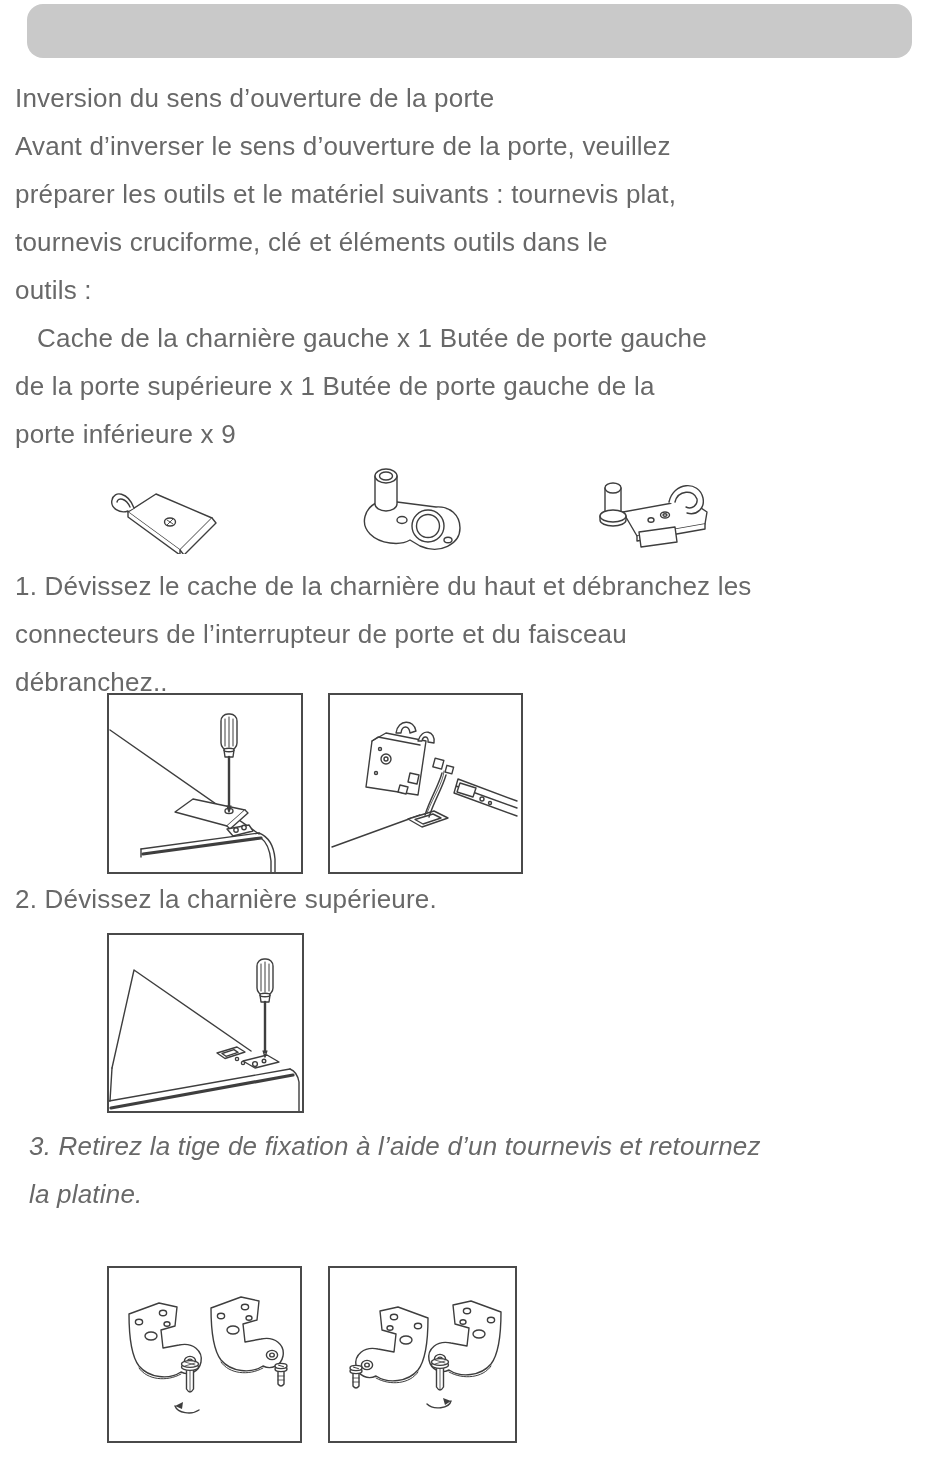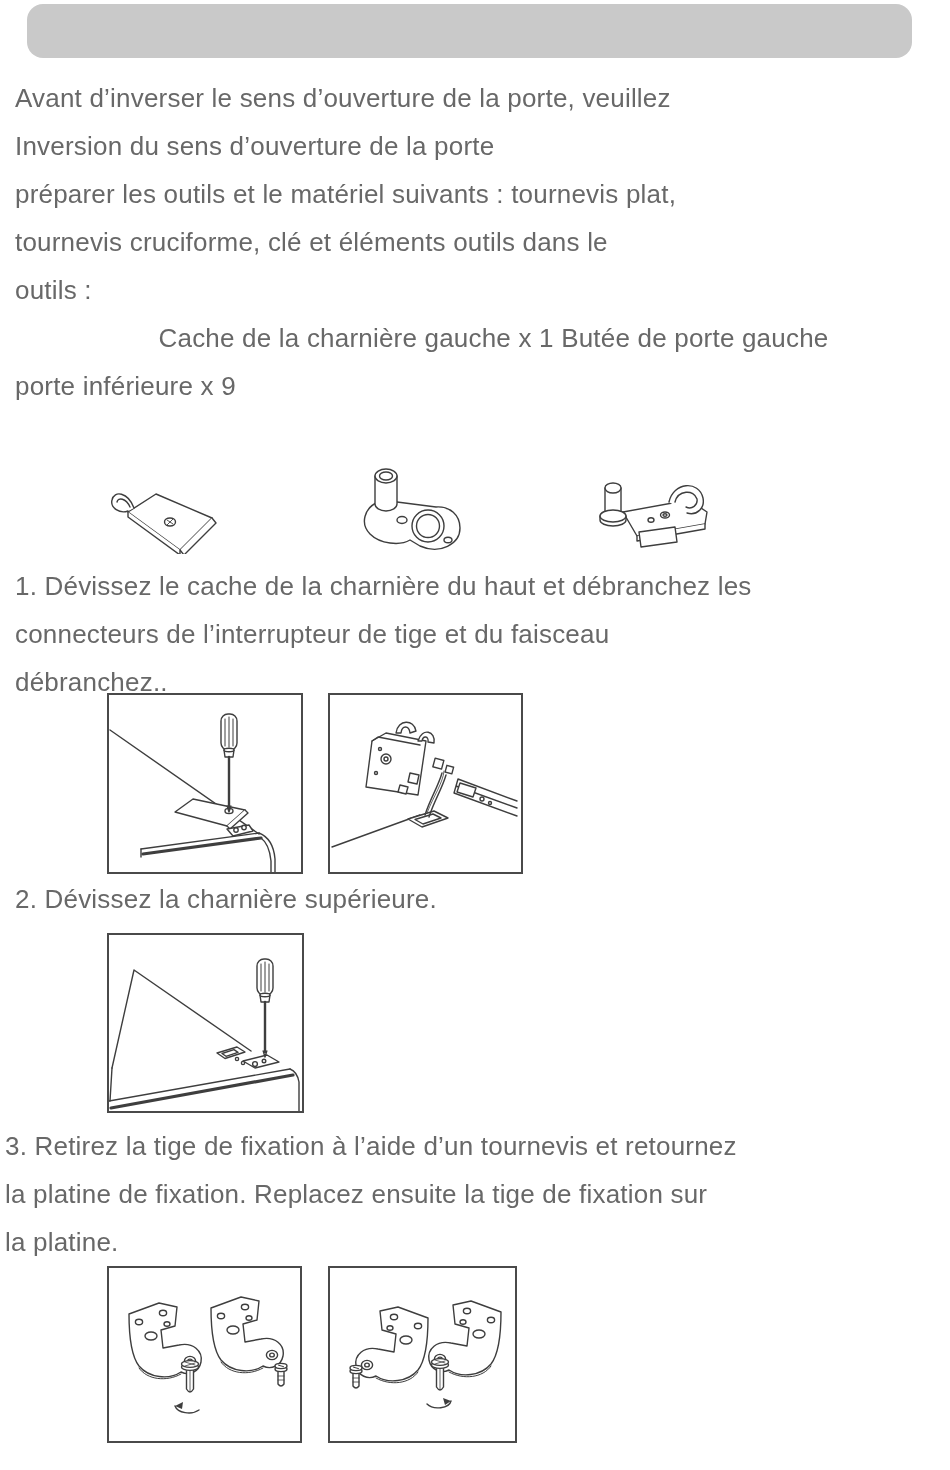--- a/index.html
+++ b/index.html
@@ -11,22 +11,22 @@
   .abs{position:absolute;}
   .header-bar{
     left:27px;top:4px;width:885px;height:54px;border-radius:16px;
     background:#c9c9c9;
   }
   .textblock{left:0;width:950px;}
   .textblock .ln{
     display:block;height:48px;line-height:48px;font-size:26px;
     letter-spacing:.2px;padding-left:15px;white-space:pre;color:#686868;
   }
-  .indent-first .ln:first-child{padding-left:37px;text-align:center;}
-  .step3block .ln{padding-left:5px;}
+  .indent-first .ln:first-child{padding-left:37px;}
+  .step3block .ln{padding-left:29px;font-style:italic;}
   .figbox{
     position:absolute;border:2px solid #4a4a4a;background:#fff;box-sizing:border-box;
   }
   .figbox svg{display:block;width:100%;height:100%;}
   svg .sk{stroke:#3e3e3e;stroke-width:1.4;fill:none;stroke-linecap:round;stroke-linejoin:round;}
   svg .skw{stroke:#3e3e3e;fill:#ffffff;stroke-width:1.4;stroke-linecap:round;stroke-linejoin:round;}
 </style>
 </head>
 <body>
 
@@ -66,29 +66,30 @@
       <ellipse class="skw" cx="0" cy="3" rx="6" ry="2.6"></ellipse>
       <ellipse class="skw" cx="0" cy="0" rx="6" ry="2.6"></ellipse>
       <path class="sk" style="stroke-width:1" d="M-2.5,-0.8 l5,1.4"></path>
     </g>
   </defs>
 </svg>
 
 <div class="abs header-bar"></div>
 
 <div class="abs textblock" style="top:74px">
+  <span class="ln">Inversion du sens d’ouverture de la porte</span>
   <span class="ln">Avant d’inverser le sens d’ouverture de la porte, veuillez</span>
-  <span class="ln">Inversion du sens d’ouverture de la porte</span>
   <span class="ln">préparer les outils et le matériel suivants : tournevis plat,</span>
   <span class="ln">tournevis cruciforme, clé et éléments outils dans le</span>
   <span class="ln">outils :</span>
 </div>
 
 <div class="abs textblock indent-first" style="top:314px">
   <span class="ln">Cache de la charnière gauche x 1 Butée de porte gauche</span>
+  <span class="ln">de la porte supérieure x 1 Butée de porte gauche de la</span>
   <span class="ln">porte inférieure x 9</span>
 </div>
 
 <svg class="abs" style="left:100px;top:466px" width="120" height="88" viewBox="0 0 120 88">
   <path class="skw" d="M28,46 L56,28 L112,52 L80,84 Z"></path>
   <path class="skw" d="M112,52 L116,57 L84,89 L80,84"></path>
   <path class="skw" d="M28,46 L28,51 L80,89 L80,84"></path>
   <path class="skw" d="M34,42 C28,26 14,24 12,34 C10,42 20,48 28,45"></path>
   <path class="sk" d="M30,41 C26,32 18,31 17,36"></path>
   <ellipse class="skw" cx="70" cy="56" rx="5.5" ry="4"></ellipse>
@@ -116,21 +117,21 @@
   <ellipse class="skw" cx="72" cy="49" rx="4.5" ry="3"></ellipse>
   <ellipse class="skw" cx="72" cy="49" rx="2" ry="1.3"></ellipse>
   <path class="skw" d="M12,22 L12,48 M28,22 L28,48"></path>
   <path class="skw" d="M7,50 v4 a13,6 0 0 0 26,0 v-4"></path>
   <ellipse class="skw" cx="20" cy="50" rx="13" ry="6"></ellipse>
   <ellipse class="skw" cx="20" cy="22" rx="8" ry="5"></ellipse>
 </svg>
 
 <div class="abs textblock" style="top:562px">
   <span class="ln">1. Dévissez le cache de la charnière du haut et débranchez les</span>
-  <span class="ln">connecteurs de l’interrupteur de tige et du faisceau</span>
+  <span class="ln">connecteurs de l’interrupteur de porte et du faisceau</span>
   <span class="ln">débranchez..</span>
 </div>
 
 <div class="figbox" style="left:107px;top:693px;width:196px;height:181px">
   <svg viewBox="0 0 192 177">
     <line class="sk" x1="1" y1="35" x2="150" y2="139"></line>
     <path class="sk" d="M32,154 L150,138"></path>
     <path class="sk" style="stroke-width:3.2" d="M34,159 L152,143"></path>
     <path class="sk" d="M150,138 C160,142 165,152 166,164 L166,177"></path>
     <path class="sk" d="M152,143 C159,148 161,156 162,166 L162,177"></path>
@@ -189,21 +190,20 @@
     <circle class="skw" cx="134" cy="128" r="1.6"></circle>
     <path class="skw" d="M134,126 l24,-6 l12,7 l-24,6 z"></path>
     <circle class="skw" cx="146" cy="129" r="2.4"></circle>
     <circle class="skw" cx="155" cy="126" r="1.8"></circle>
     <use href="#sym-screwdriver" transform="translate(156,122)"></use>
   </svg>
 </div>
 
 <div class="abs textblock step3block" style="top:1122px">
   <span class="ln">3. Retirez la tige de fixation à l’aide d’un tournevis et retournez</span>
-  <span class="ln">la platine de fixation. Replacez ensuite la tige de fixation sur</span>
   <span class="ln">la platine.</span>
 </div>
 
 <div class="figbox" style="left:107px;top:1266px;width:195px;height:177px">
   <svg viewBox="0 0 191 173">
     <use href="#sym-hinge" transform="translate(12,30)"></use>
     <use href="#sym-pin" transform="translate(81,95)"></use>
     <path class="sk" d="M66,138 A14,9 0 0 0 90,142"></path>
     <path d="M66,138 l8,-4 l-1,7 z" fill="#3e3e3e" stroke="none"></path>
     <use href="#sym-hinge" transform="translate(94,24)"></use>

